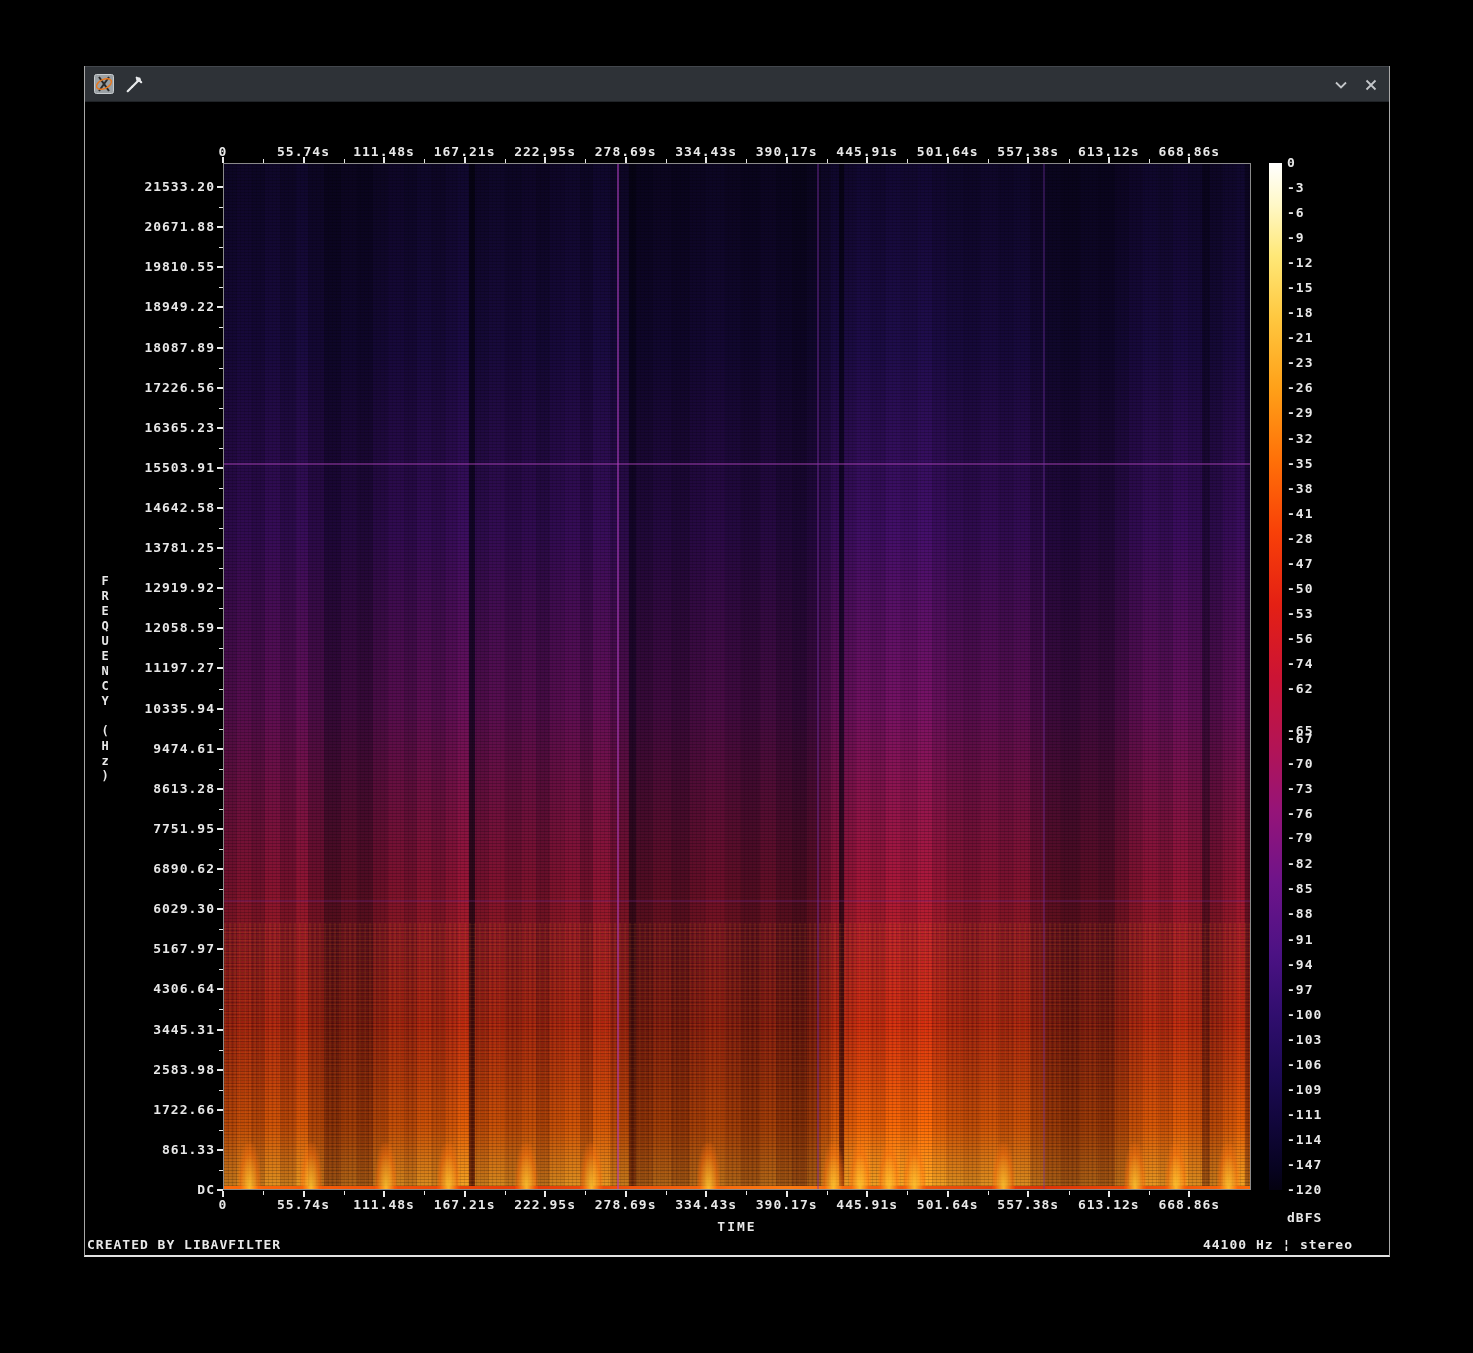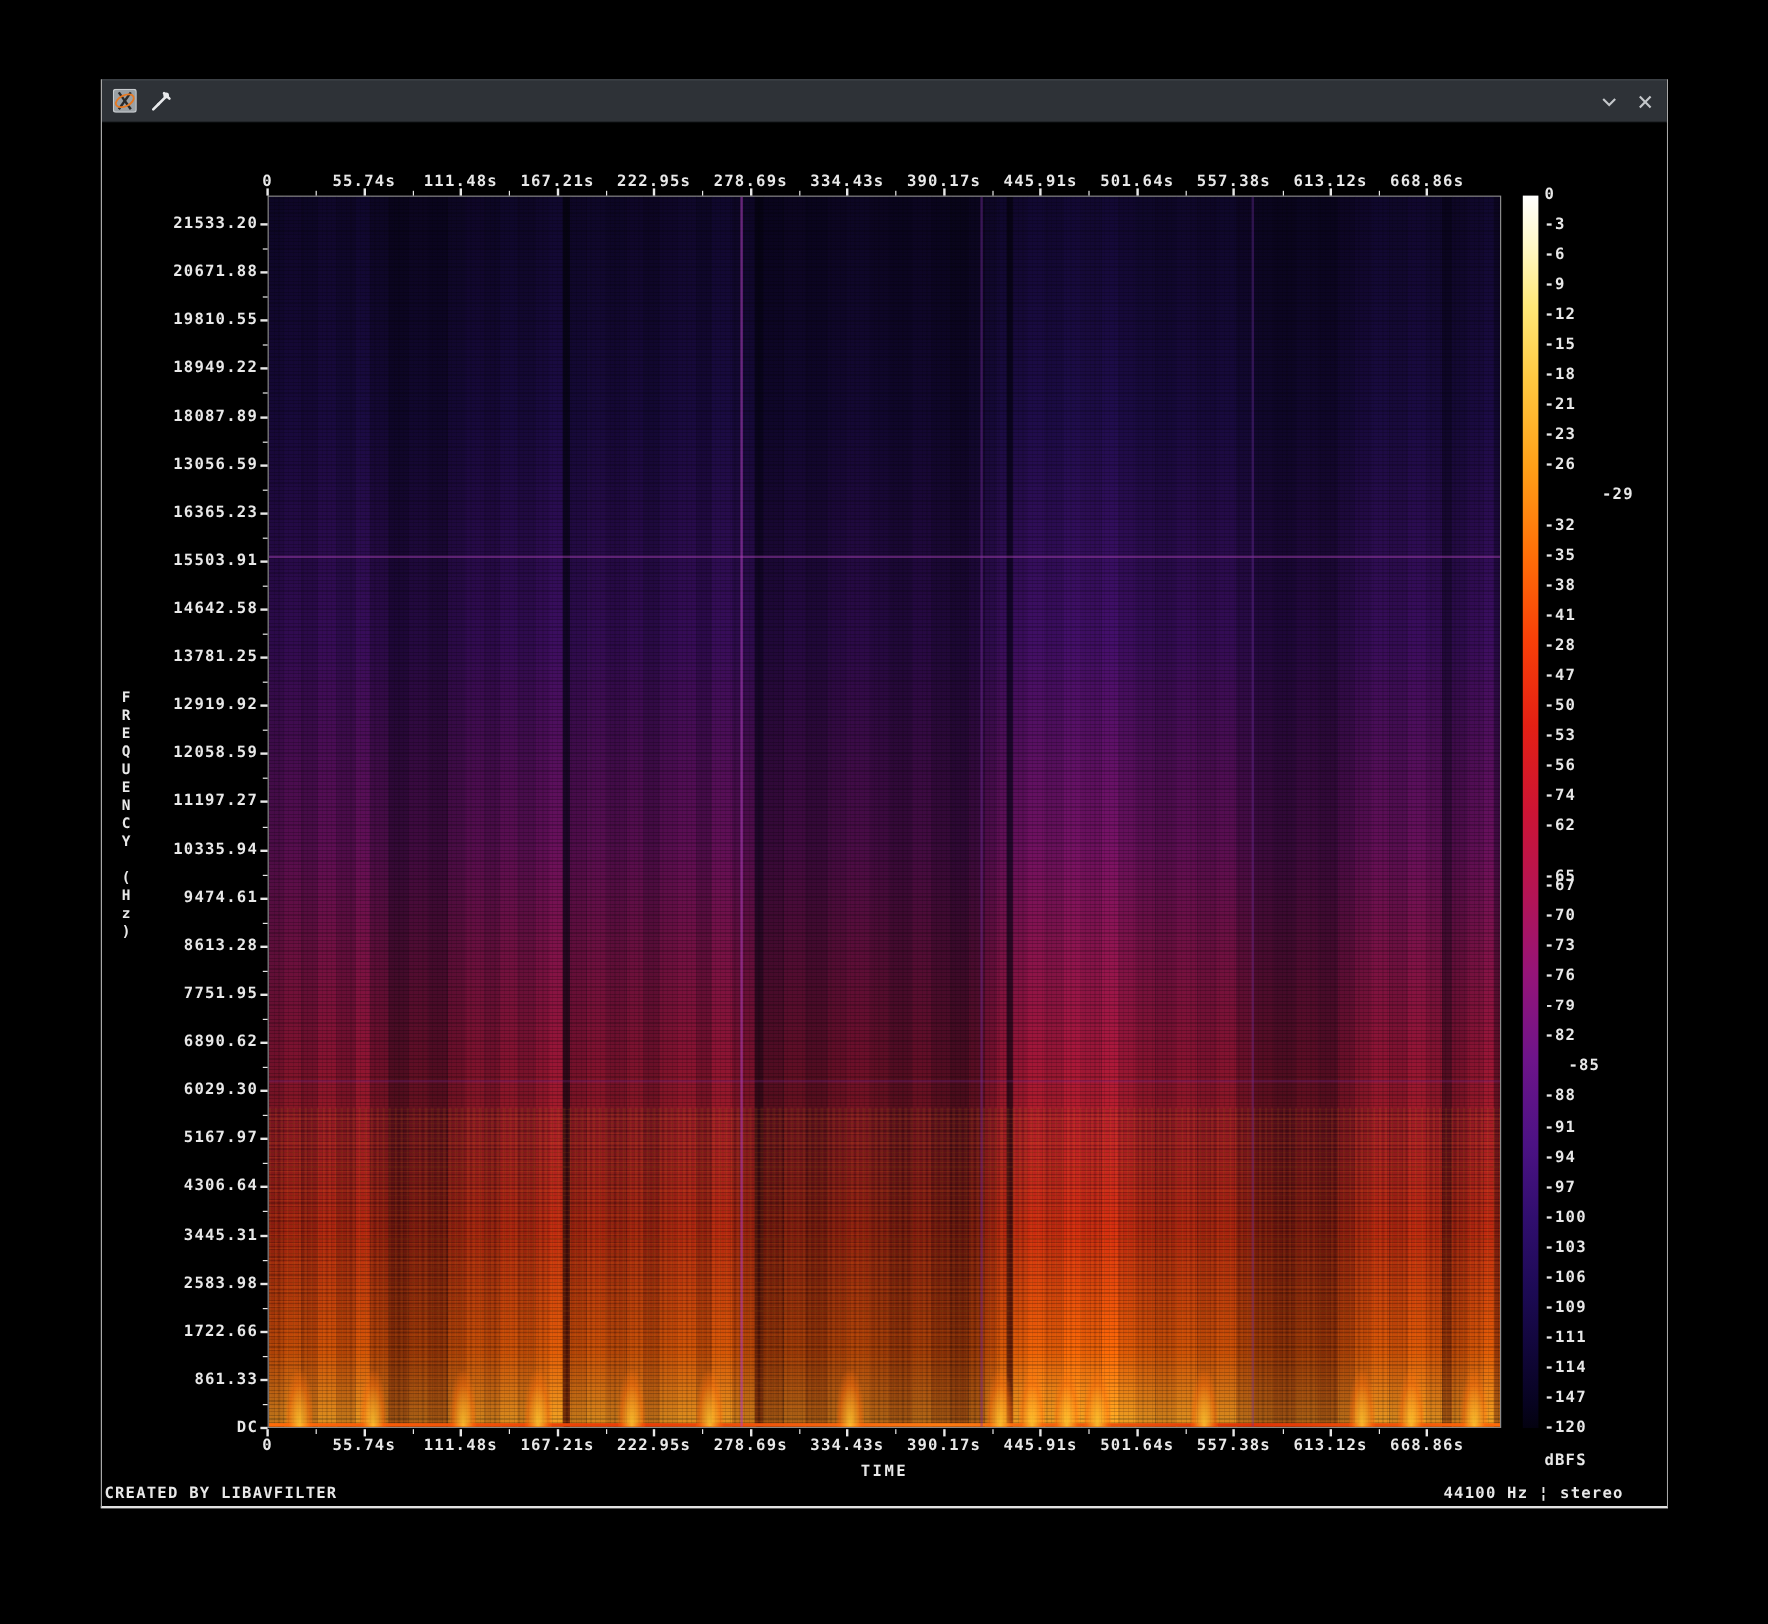--- a/index.html
+++ b/index.html
@@ -283,21 +283,21 @@
       <div class="tick" style="left: 134px; top: 145.248px; width: 4px; height: 1px;"></div>
       <div class="flabel" style="top: 157.306px;">19810.55</div>
       <div class="tick" style="left: 132px; top: 164.306px; width: 6px; height: 2px;"></div>
       <div class="tick" style="left: 134px; top: 185.365px; width: 4px; height: 1px;"></div>
       <div class="flabel" style="top: 197.423px;">18949.22</div>
       <div class="tick" style="left: 132px; top: 204.423px; width: 6px; height: 2px;"></div>
       <div class="tick" style="left: 134px; top: 225.481px; width: 4px; height: 1px;"></div>
       <div class="flabel" style="top: 237.54px;">18087.89</div>
       <div class="tick" style="left: 132px; top: 244.54px; width: 6px; height: 2px;"></div>
       <div class="tick" style="left: 134px; top: 265.598px; width: 4px; height: 1px;"></div>
-      <div class="flabel" style="top: 277.656px;">13056.59</div>
+      <div class="flabel" style="top: 277.656px;">17226.56</div>
       <div class="tick" style="left: 132px; top: 284.656px; width: 6px; height: 2px;"></div>
       <div class="tick" style="left: 134px; top: 305.715px; width: 4px; height: 1px;"></div>
       <div class="flabel" style="top: 317.773px;">16365.23</div>
       <div class="tick" style="left: 132px; top: 324.773px; width: 6px; height: 2px;"></div>
       <div class="tick" style="left: 134px; top: 345.831px; width: 4px; height: 1px;"></div>
       <div class="flabel" style="top: 357.89px;">15503.91</div>
       <div class="tick" style="left: 132px; top: 364.89px; width: 6px; height: 2px;"></div>
       <div class="tick" style="left: 134px; top: 385.948px; width: 4px; height: 1px;"></div>
       <div class="flabel" style="top: 398.006px;">14642.58</div>
       <div class="tick" style="left: 132px; top: 405.006px; width: 6px; height: 2px;"></div>
@@ -355,40 +355,40 @@
       <div class="clabel" style="top: 53px;">0</div>
       <div class="clabel" style="top: 78.0488px;">-3</div>
       <div class="clabel" style="top: 103.098px;">-6</div>
       <div class="clabel" style="top: 128.146px;">-9</div>
       <div class="clabel" style="top: 153.195px;">-12</div>
       <div class="clabel" style="top: 178.244px;">-15</div>
       <div class="clabel" style="top: 203.293px;">-18</div>
       <div class="clabel" style="top: 228.341px;">-21</div>
       <div class="clabel" style="top: 253.39px;">-23</div>
       <div class="clabel" style="top: 278.439px; text-align: right;">-26</div>
-      <div class="clabel" style="top: 303.488px; margin-left: 48px;">-29</div>
+      <div class="clabel" style="top: 303.488px;">-29</div>
       <div class="clabel" style="top: 328.537px;">-32</div>
       <div class="clabel" style="top: 353.585px;">-35</div>
       <div class="clabel" style="top: 378.634px;">-38</div>
       <div class="clabel" style="top: 403.683px;">-41</div>
       <div class="clabel" style="top: 428.732px;">-28</div>
       <div class="clabel" style="top: 453.78px;">-47</div>
       <div class="clabel" style="top: 478.829px;">-50</div>
       <div class="clabel" style="top: 503.878px;">-53</div>
       <div class="clabel" style="top: 528.927px;">-56</div>
       <div class="clabel" style="top: 553.976px;">-74</div>
       <div class="clabel" style="top: 579.024px;">-62</div>
       <div class="clabel" style="top: 621px;">-65</div>
       <div class="clabel" style="top: 629.122px;">-67</div>
       <div class="clabel" style="top: 654.171px;">-70</div>
       <div class="clabel" style="top: 679.22px;">-73</div>
       <div class="clabel" style="top: 704.268px;">-76</div>
       <div class="clabel" style="top: 729.317px; font-family: Liberation Mono, monospace;">-79</div>
       <div class="clabel" style="top: 754.366px;">-82</div>
-      <div class="clabel" style="top: 779.415px; margin-left: 20px;">-85</div>
+      <div class="clabel" style="top: 779.415px;">-85</div>
       <div class="clabel" style="top: 804.463px;">-88</div>
       <div class="clabel" style="top: 829.512px;">-91</div>
       <div class="clabel" style="top: 854.561px;">-94</div>
       <div class="clabel" style="top: 879.61px;">-97</div>
       <div class="clabel" style="top: 904.659px;">-100</div>
       <div class="clabel" style="top: 929.707px;">-103</div>
       <div class="clabel" style="top: 954.756px;">-106</div>
       <div class="clabel" style="top: 979.805px;">-109</div>
       <div class="clabel" style="top: 1004.85px;">-111</div>
       <div class="clabel" style="top: 1029.9px;">-114</div>

